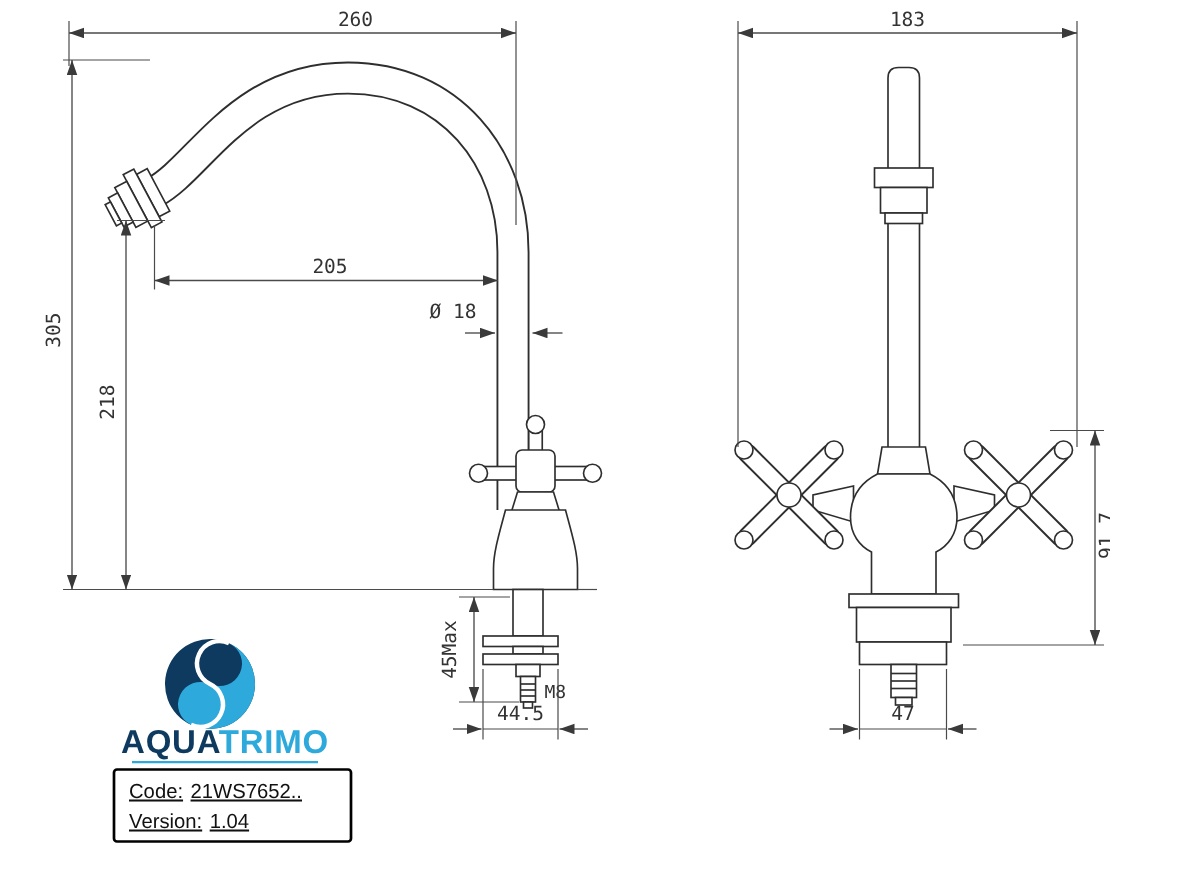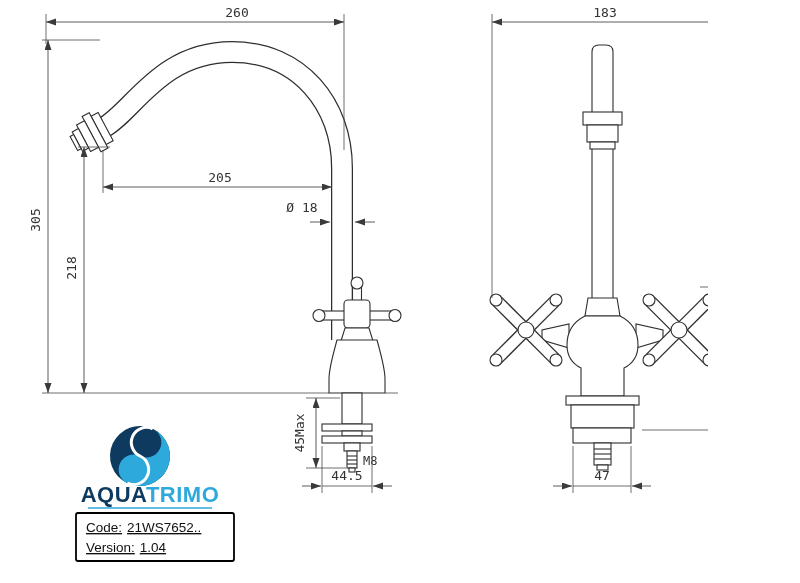--- a/index.html
+++ b/index.html
@@ -1,17 +1,17 @@
 <!DOCTYPE html>
 <html><head>
 <meta charset="utf-8">
 <style>
   html,body{margin:0;padding:0;background:#fff;}
   .canvas{position:relative;width:708px;height:583px;background:#ffffff;overflow:hidden;
-          font-family:"Liberation Sans", sans-serif;}
+          font-family:"Liberation Sans", sans-serif;padding-left:32px;}
   svg{position:absolute;left:0;top:0;}
   .draw{fill:#ffffff;stroke:#2e2e2e;stroke-width:1.1;}
   .outline{fill:none;stroke:#2e2e2e;stroke-width:1.1;}
   .tube-outer{stroke:#2e2e2e;stroke-width:22;fill:none;}
   .tube-inner{stroke:#ffffff;stroke-width:19.5;fill:none;}
   .arm-outer{stroke:#2e2e2e;stroke-width:13;fill:none;stroke-linecap:round;}
   .arm-inner{stroke:#ffffff;stroke-width:10.4;fill:none;stroke-linecap:round;}
   .dim{stroke:#4a4a4a;stroke-width:0.9;fill:none;}
   .thin{stroke:#4a4a4a;stroke-width:0.8;fill:none;}
   .dimtext{font-family:"DejaVu Sans Mono", monospace;font-size:13px;fill:#333;}

